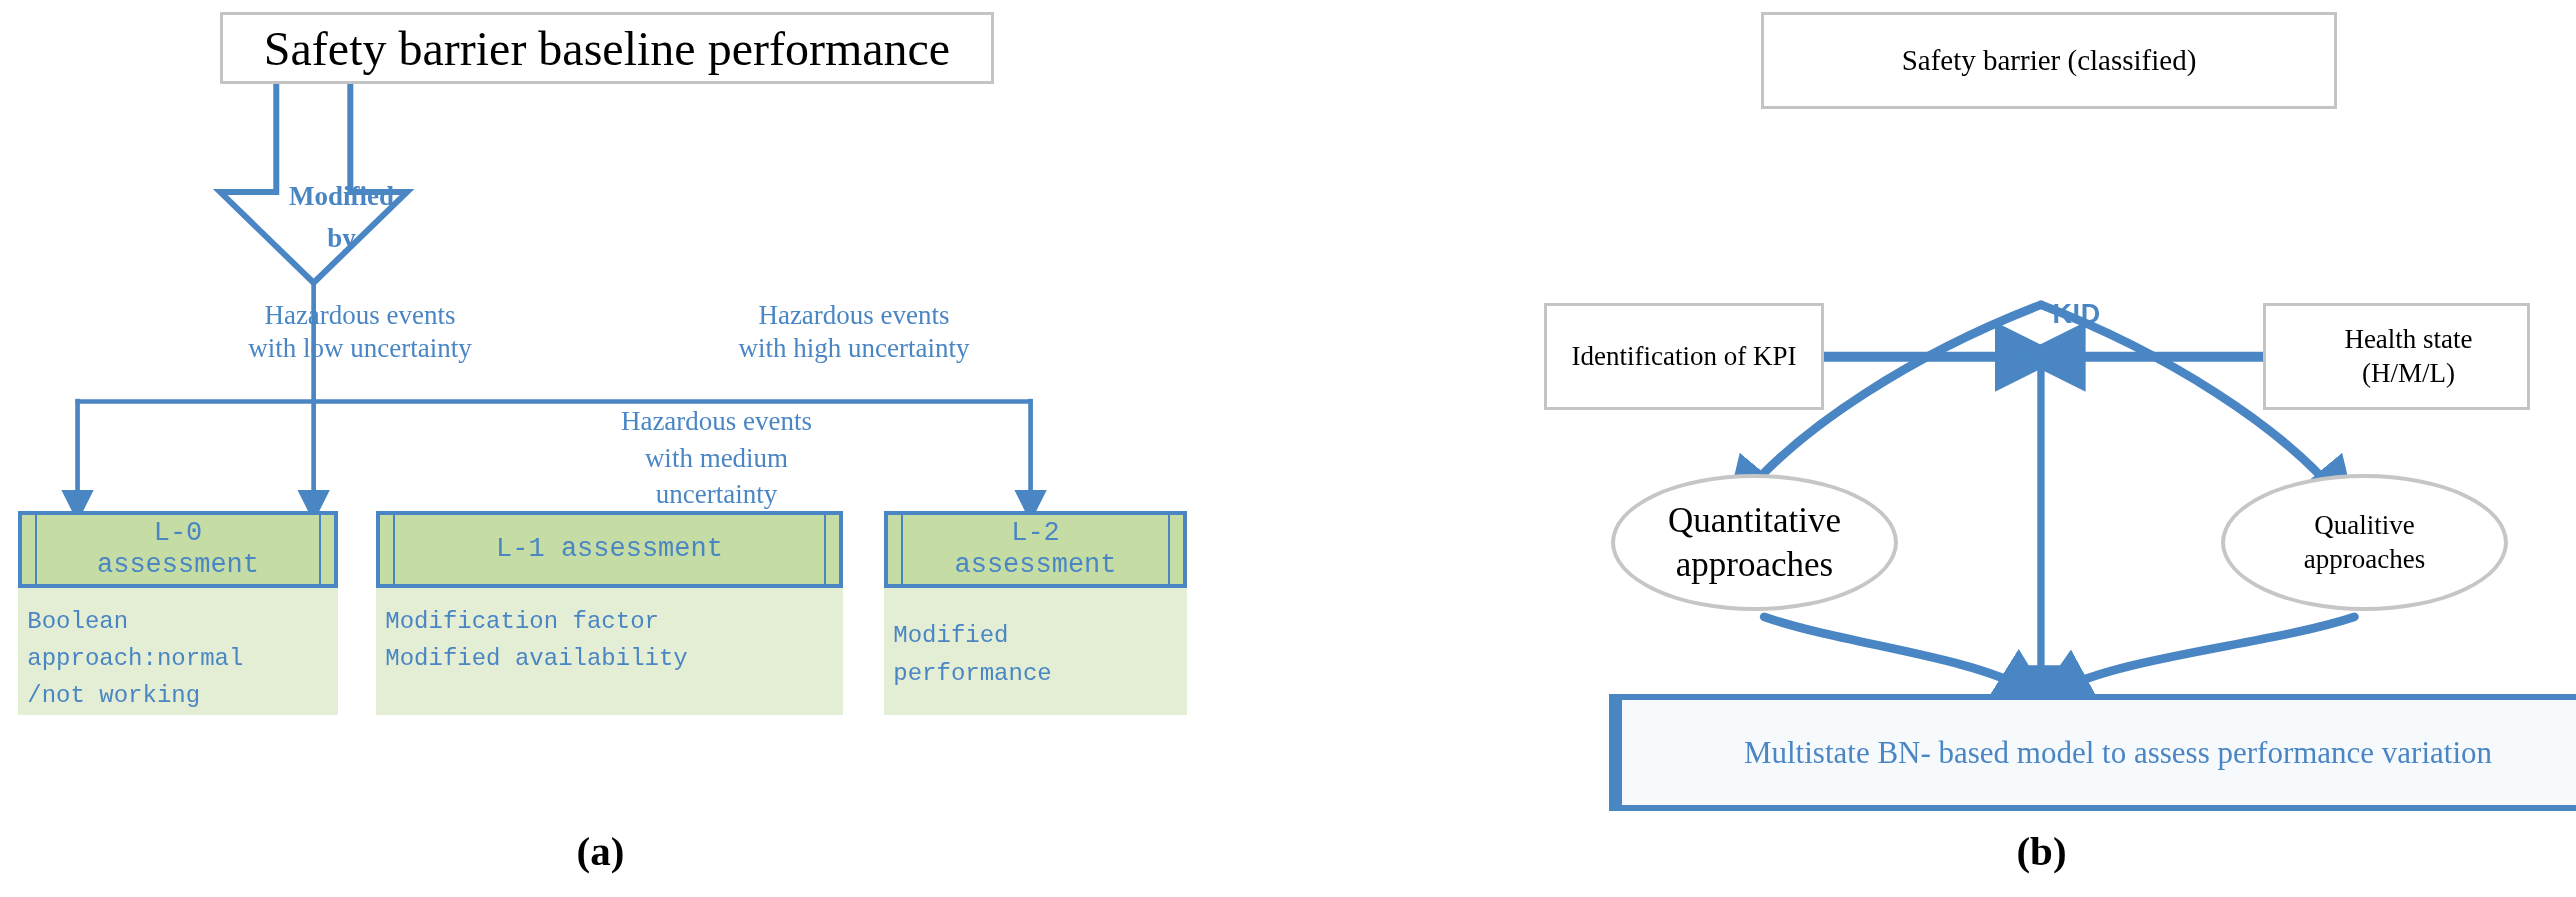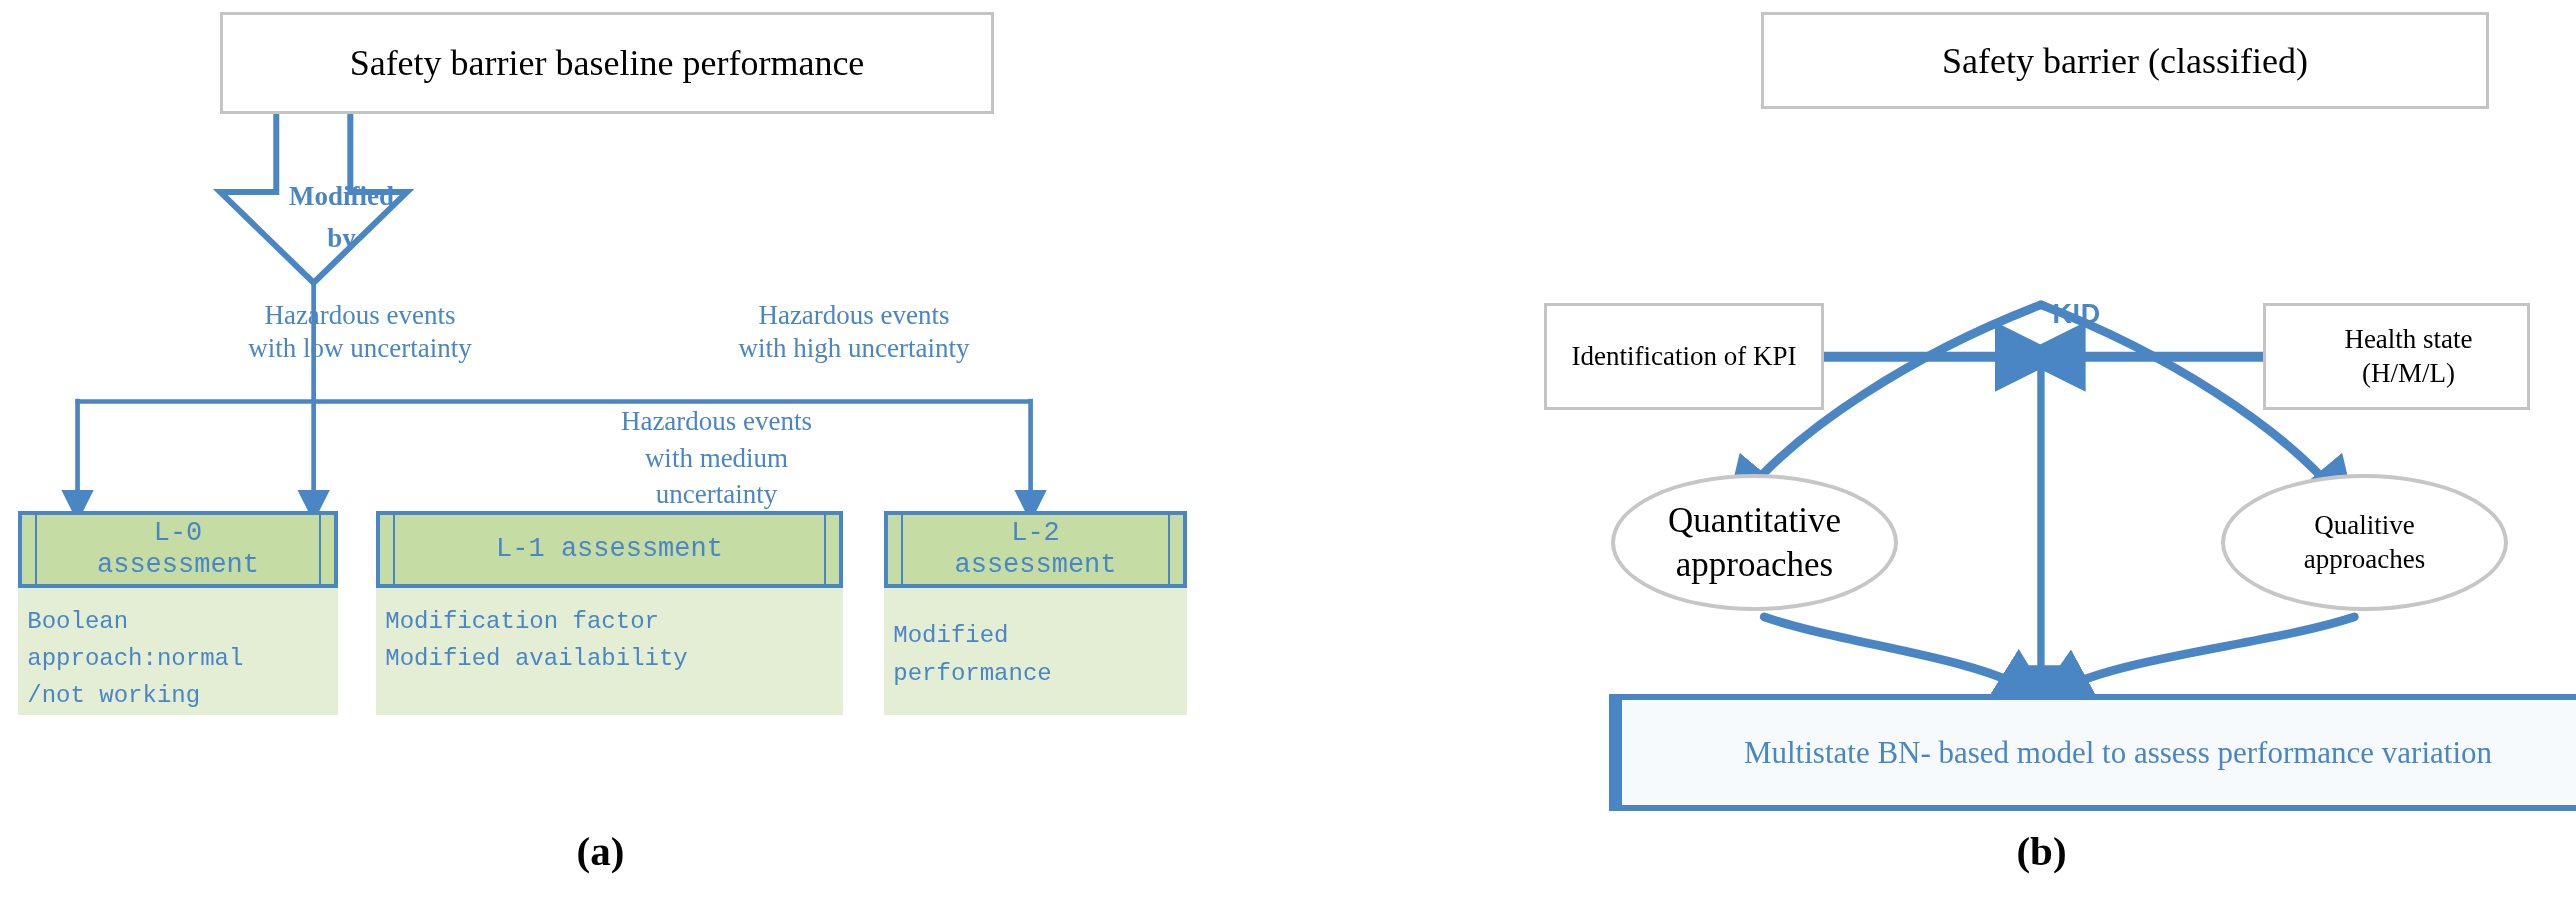--- a/index.html
+++ b/index.html
@@ -131,21 +131,21 @@
     </g>
 
     <g>
       <path d="M 2645,925 C 2760,965 2960,985 3040,1035" fill="none" stroke="#4a86c4" stroke-width="13" stroke-linecap="round" marker-end="url(#arrHead)"></path>
     </g>
     <g>
       <path d="M 3530,925 C 3410,965 3180,985 3088,1035" fill="none" stroke="#4a86c4" stroke-width="13" stroke-linecap="round" marker-end="url(#arrHead)"></path>
     </g>
   </svg>
 
-  <div class="graybox" style="left:220px;top:12px;width:774px;height:102px;font-size:36px;text-align:right;">
+  <div class="graybox" style="left:220px;top:12px;width:774px;height:72px;font-size:48px;text-align:right;">
     <span>Safety barrier baseline performance</span>
   </div>
 
   <div class="bluetext" style="left:265px;top:180px;width:153px;font-size:27px;font-weight:bold;">
     <div>Modified</div>
     <div style="margin-top:9.3px;">by</div>
   </div>
 
   <div class="bluetext" style="left:200px;top:267px;width:320px;font-size:27px;white-space:pre-line;">
     <span>Hazardous events
@@ -191,21 +191,21 @@
 assessment</div>
     <div class="pad-r"></div>
   </div>
   <div class="lvl-body" style="left:884px;top:588px;width:303px;height:127px;font-size:24px;">
     <div style="margin-top:14.7px;">Modified</div>
     <div>performance</div>
   </div>
 
   <div class="blackcap" style="left:527px;top:827px;width:147px;font-size:41px;">(a)</div>
 
-  <div class="graybox" style="left:1761px;top:12px;width:728px;height:97px;font-size:36px;">
+  <div class="graybox" style="left:1761px;top:12px;width:576px;height:97px;font-size:29px;">
     <span>Safety barrier (classified)</span>
   </div>
 
   <div class="graybox" style="left:1544px;top:303px;width:280px;height:107px;font-size:27px;">
     <span>Identification of KPI</span>
   </div>
 
   <div class="graybox" style="left:2263px;top:303px;width:267px;height:107px;font-size:27px;flex-direction:column;line-height:1.25;padding-left:24px;">
     <span>Health state</span>
     <span>(H/M/L)</span>

